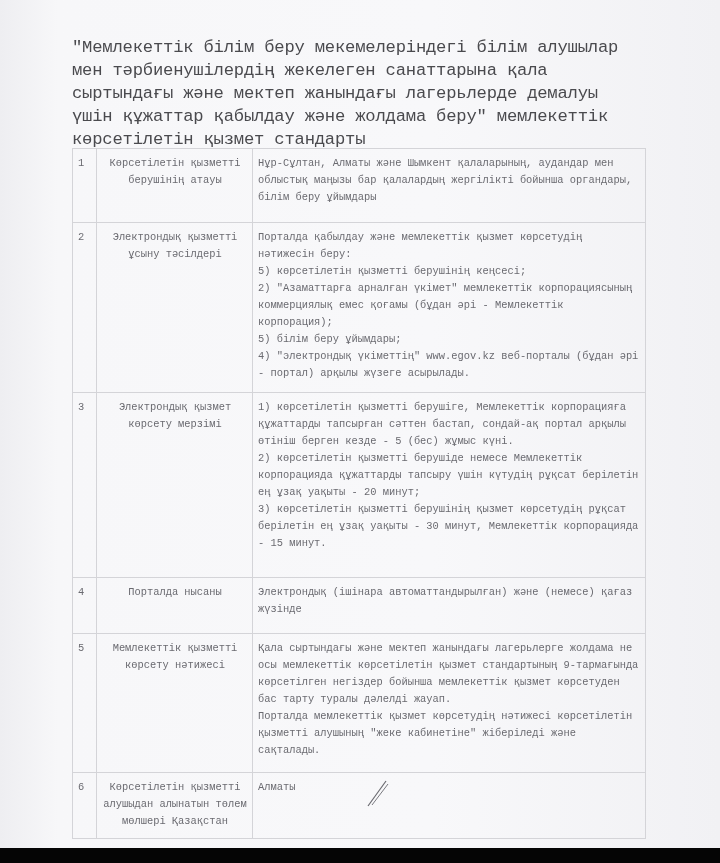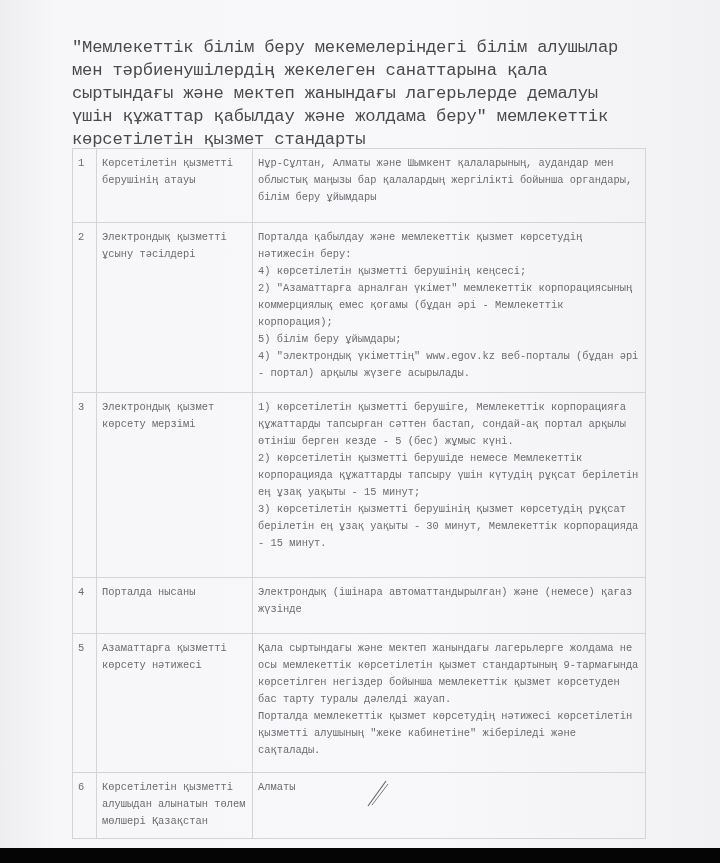--- a/index.html
+++ b/index.html
@@ -21,21 +21,21 @@
   }
   table.std {
     position: absolute; left: 72px; top: 148px; width: 574px;
     border-collapse: collapse; table-layout: fixed;
     font-size: 10.4px; line-height: 17px; color: #6a6a70;
   }
   table.std td {
     border: 1px solid #d4d4d8; vertical-align: top; padding: 6px 4px 4px 5px;
   }
   td.num { width: 14px; text-align: left; padding-left: 5px; }
-  td.label { width: 146px; }
+  td.label { width: 146px; text-align: center; }
   td.value { }
   .line { display: block; }
   .sig {
     position: absolute; left: 366px; top: 778px; width: 24px; height: 30px;
   }
   .bottom-bar {
     position: absolute; left: 0; top: 848px; width: 720px; height: 15px; background: #050505;
   }
 </style>
 </head>
@@ -55,45 +55,45 @@
         <td class="label">Көрсетілетін қызметті берушінің атауы</td>
         <td class="value">
           <span class="line">Нұр-Сұлтан, Алматы және Шымкент қалаларының, аудандар мен облыстық маңызы бар қалалардың жергілікті бойынша органдары, білім беру ұйымдары</span>
         </td>
       </tr>
       <tr style="height:170px">
         <td class="num">2</td>
         <td class="label">Электрондық қызметті ұсыну тәсілдері</td>
         <td class="value">
           <span class="line">Порталда қабылдау және мемлекеттік қызмет көрсетудің нәтижесін беру:</span>
-          <span class="line">4) көрсетілетін қызметті берушінің кеңсесі;</span>
+          <span class="line">5) көрсетілетін қызметті берушінің кеңсесі;</span>
           <span class="line">2) "Азаматтарға арналған үкімет" мемлекеттік корпорациясының коммерциялық емес қоғамы (бұдан әрі - Мемлекеттік корпорация);</span>
           <span class="line">5) білім беру ұйымдары;</span>
           <span class="line">4) "электрондық үкіметтің" www.egov.kz веб-порталы (бұдан әрі - портал) арқылы жүзеге асырылады.</span>
         </td>
       </tr>
       <tr style="height:185px">
         <td class="num">3</td>
         <td class="label">Электрондық қызмет көрсету мерзімі</td>
         <td class="value">
           <span class="line">1) көрсетілетін қызметті берушіге, Мемлекеттік корпорацияға құжаттарды тапсырған сәттен бастап, сондай-ақ портал арқылы өтініш берген кезде - 5 (бес) жұмыс күні.</span>
-          <span class="line">2) көрсетілетін қызметті берушіде немесе Мемлекеттік корпорацияда құжаттарды тапсыру үшін күтудің рұқсат берілетін ең ұзақ уақыты - 15 минут;</span>
+          <span class="line">2) көрсетілетін қызметті берушіде немесе Мемлекеттік корпорацияда құжаттарды тапсыру үшін күтудің рұқсат берілетін ең ұзақ уақыты - 20 минут;</span>
           <span class="line">3) көрсетілетін қызметті берушінің қызмет көрсетудің рұқсат берілетін ең ұзақ уақыты - 30 минут, Мемлекеттік корпорацияда - 15 минут.</span>
         </td>
       </tr>
       <tr style="height:56px">
         <td class="num">4</td>
         <td class="label">Порталда нысаны</td>
         <td class="value">
           <span class="line">Электрондық (ішінара автоматтандырылған) және (немесе) қағаз жүзінде</span>
         </td>
       </tr>
       <tr style="height:139px">
         <td class="num">5</td>
-        <td class="label">Азаматтарға қызметті көрсету нәтижесі</td>
+        <td class="label">Мемлекеттік қызметті көрсету нәтижесі</td>
         <td class="value">
           <span class="line">Қала сыртындағы және мектеп жанындағы лагерьлерге жолдама не осы мемлекеттік көрсетілетін қызмет стандартының 9-тармағында көрсетілген негіздер бойынша мемлекеттік қызмет көрсетуден бас тарту туралы дәлелді жауап.</span>
           <span class="line">Порталда мемлекеттік қызмет көрсетудің нәтижесі көрсетілетін қызметті алушының "жеке кабинетіне" жіберіледі және сақталады.</span>
         </td>
       </tr>
       <tr style="height:66px">
         <td class="num">6</td>
         <td class="label">Көрсетілетін қызметті алушыдан алынатын төлем мөлшері Қазақстан</td>
         <td class="value">
           <span class="line">Алматы</span>

